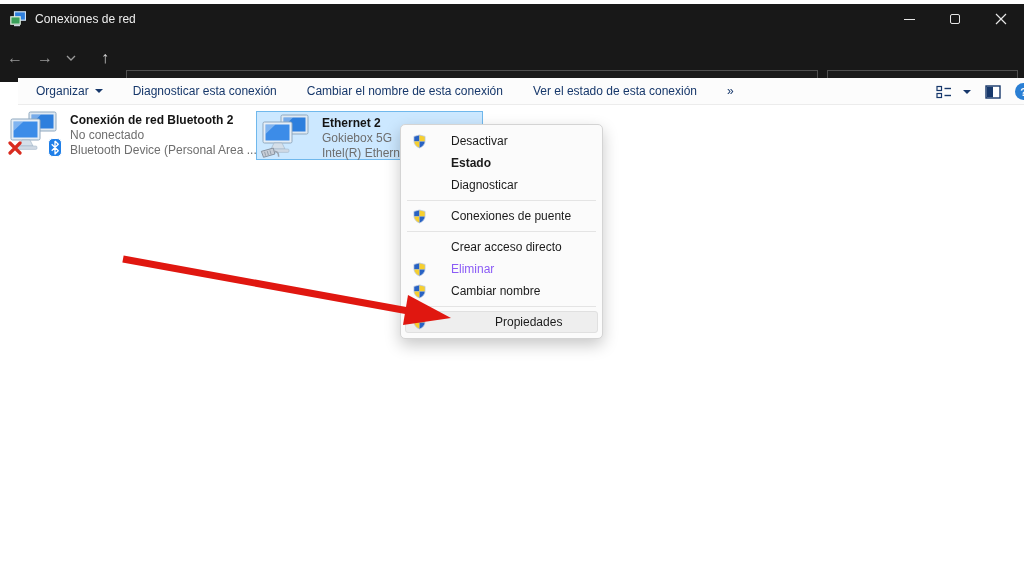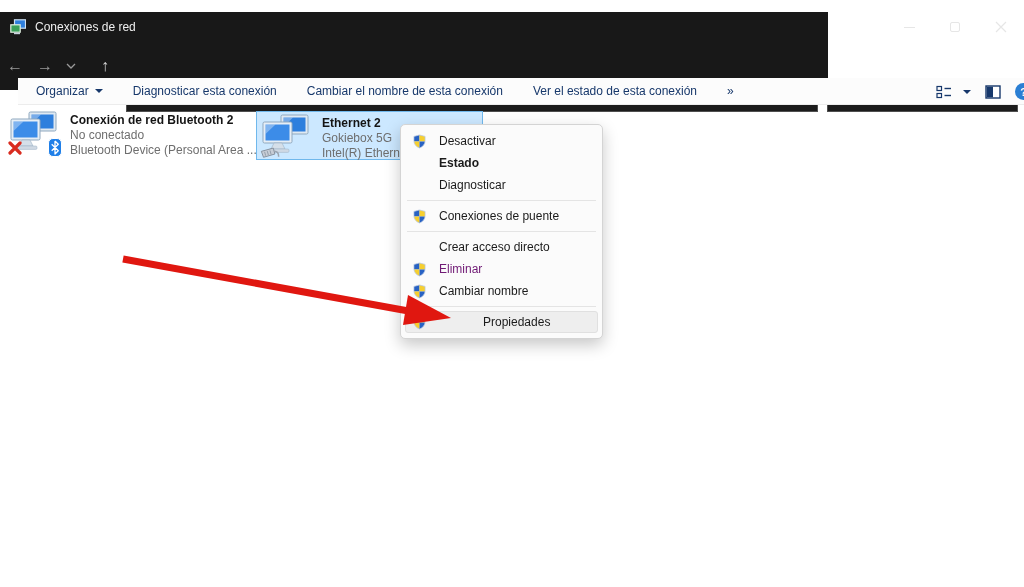--- a/index.html
+++ b/index.html
@@ -3,21 +3,21 @@
 <meta charset="utf-8">
 <style>
   * { margin:0; padding:0; box-sizing:border-box; }
   html,body { width:1024px; height:587px; }
   body {
     position:relative; overflow:hidden; background:#ffffff;
     font-family:"Liberation Sans", sans-serif; font-size:12px;
   }
 
   
-  .topbar { position:absolute; left:0; top:12px; width:828px; height:78px; background:#181818; }
+  .topbar { position:absolute; left:0; top:4px; width:1024px; height:78px; background:#181818; }
 
   .titlebar { position:absolute; left:0; top:0; width:1024px; height:30px; display:flex; align-items:center; }
   .titlebar .app-icon { width:16px; height:16px; margin-left:10px; }
   .titlebar .title { color:#efefef; margin-left:9px; font-size:12px; }
   .win-controls { position:absolute; right:0; top:0; height:30px; display:flex; }
   .win-btn { width:46px; height:30px; display:flex; align-items:center; justify-content:center; }
   .min-glyph { width:11px; height:1px; background:#e6e6e6; }
   .max-glyph { width:10px; height:10px; border:1px solid #e6e6e6; border-radius:2px; }
 
   .navrow { position:absolute; left:0; top:30px; width:1024px; height:48px; display:flex; align-items:center; }
@@ -74,23 +74,23 @@
   .overlay-bl { position:absolute; left:-2px; bottom:2px; }
 
   
   .context-menu {
     position:absolute; left:400px; top:124px; width:203px; z-index:20;
     background:#fbfbfb; border:1px solid #d4d4d4; border-radius:5px;
     box-shadow:0 6px 16px rgba(0,0,0,0.22); padding:5px 4px;
   }
   .menu-row { height:22px; display:flex; align-items:center; border:1px solid transparent; border-radius:3px; color:#1b1b1b; }
   .menu-ico { width:20px; margin-left:6px; display:flex; align-items:center; }
-  .menu-label { margin-left:7px; white-space:nowrap; }
+  .menu-label { margin-left:19px; white-space:nowrap; }
   .menu-row.bold .menu-label { font-weight:bold; }
-  .menu-row.disabled .menu-label { color:#701a75; }
+  .menu-row.disabled .menu-label { color:#8b5cf6; }
   .menu-row.highlight { background:#eeeeee; border-color:#e0e0e0;gap:44px; }
   .menu-sep { height:1px; background:#e4e4e4; margin:4px 2px; }
 
   
   .anno { position:absolute; left:0; top:0; width:1024px; height:587px; z-index:60; pointer-events:none; }
 
   svg.defsonly { position:absolute; width:0; height:0; }
 </style>
 </head>
 <body>

